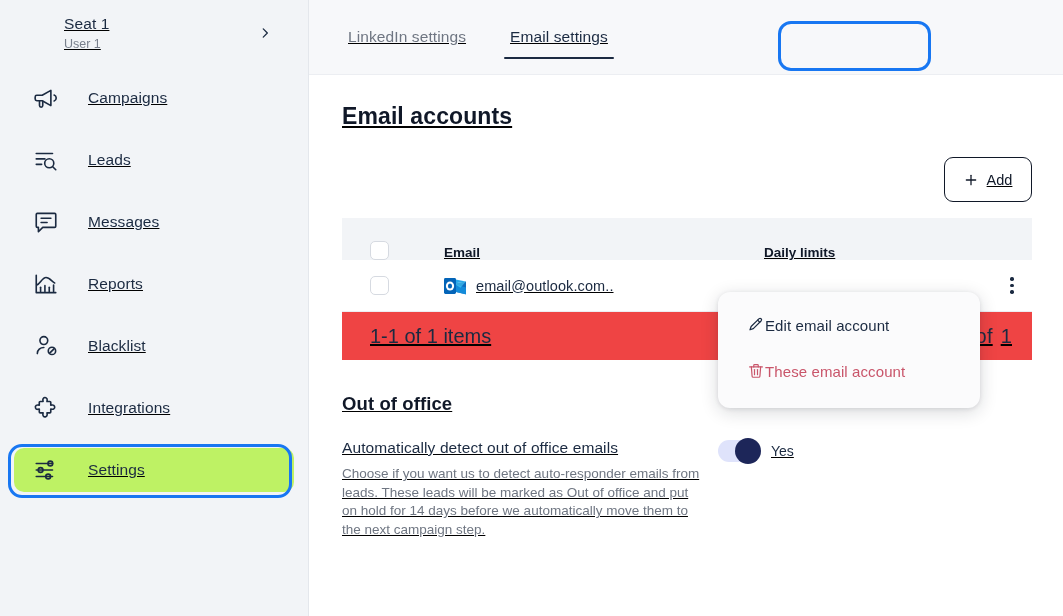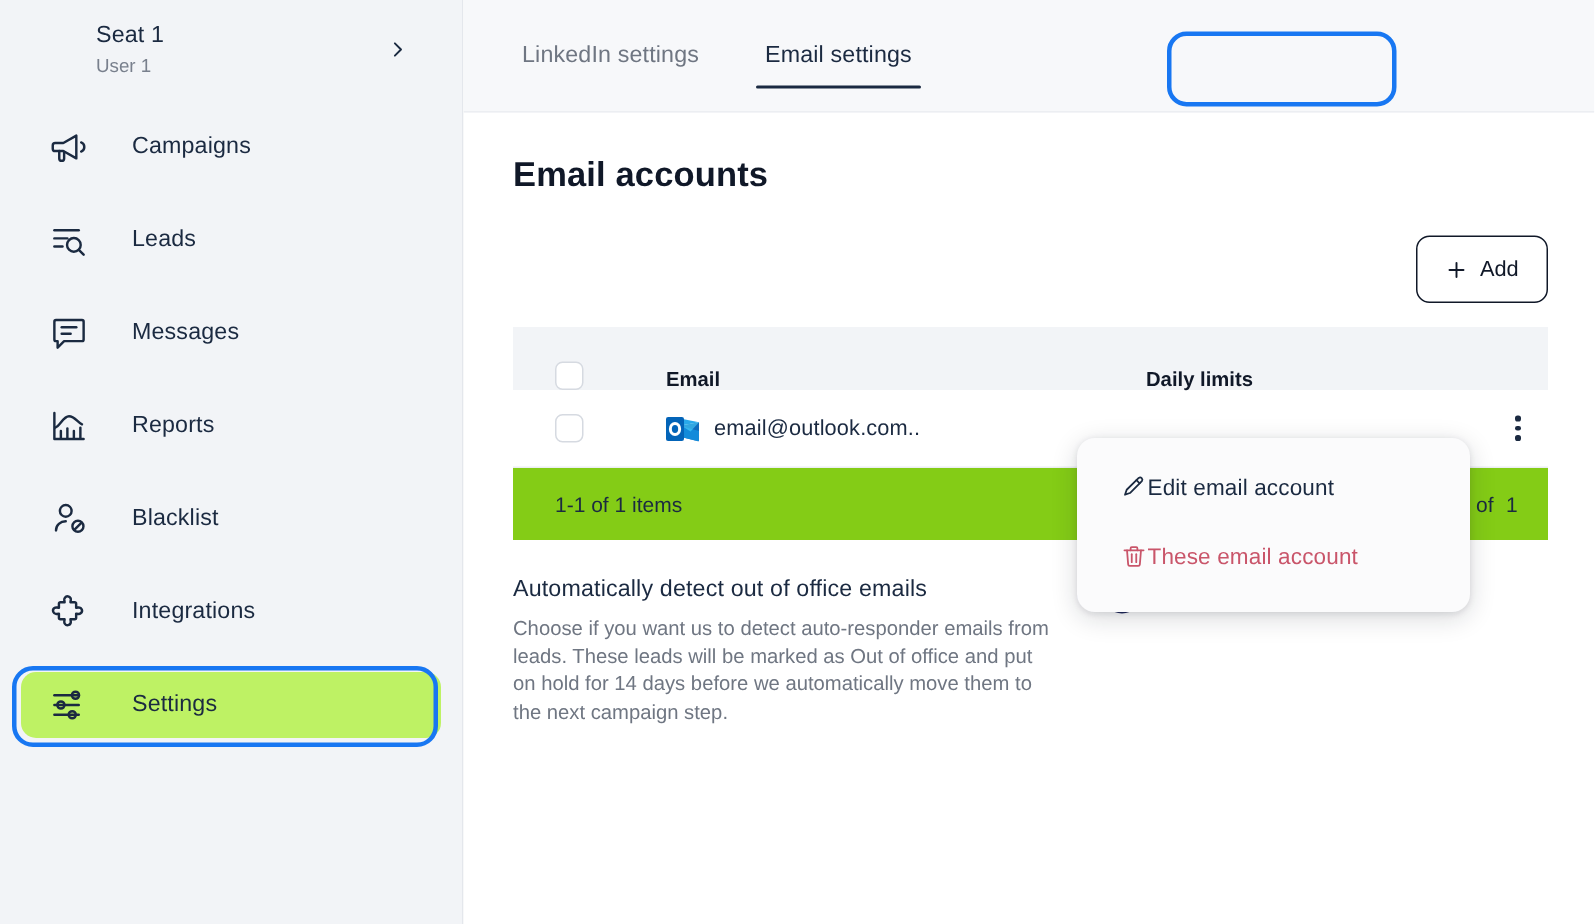--- a/index.html
+++ b/index.html
@@ -2,21 +2,21 @@
 <html><head>
 <meta charset="utf-8">
 <style>
   * { box-sizing: border-box; margin: 0; padding: 0; }
   html, body {
     width: 1063px; height: 616px;
     font-family: "Liberation Sans", sans-serif;
     background: #ffffff;
     overflow: hidden;
   }
-  .app { position: relative; width: 1063px; height: 616px; display: flex; }
+  .app { position: relative; width: 1063px; height: 616px; display: flex; text-decoration: underline; }
 
   
   .sidebar {
     width: 309px; height: 616px;
     background: #f2f4f7;
     border-right: 1px solid #e4e7ec;
     position: relative;
     flex: 0 0 309px;
   }
   .seat-header {
@@ -188,25 +188,25 @@
     width: 22px; height: 20px;
     position: relative;
     flex: 0 0 22px;
     margin-right: 10px;
   }
   .email-text { letter-spacing: .1px; }
   .kebab { display: flex; flex-direction: column; gap: 3px; cursor: pointer; padding: 4px; }
   .kebab i { width: 3.4px; height: 3.4px; border-radius: 50%; background: #1b2a41; display: block; }
 
   .tfoot {
-    background: #84cc16;
+    background: #ef4444;
     height: 48px;
     display: flex; align-items: center; justify-content: space-between;
     padding: 0 20px 0 28px;
-    font-size: 14px;
+    font-size: 20px;
     color: #1b2a41;
   }
   .pager { display: flex; align-items: center; gap: 8px; letter-spacing: .2px; }
 
   
   .oo-title {
     font-size: 18.5px; color: #101828; font-weight: bold;
     margin-top: 33px; letter-spacing: .1px;
   }
   .oo-row {
@@ -444,20 +444,21 @@
           <div>1-1 of 1 items</div>
           <div class="pager">
             <span>Page</span>
             <span>1</span>
             <span>of</span>
             <span>1</span>
           </div>
         </div>
       </div>
 
+      <h2 class="oo-title">Out of office</h2>
 
       <div class="oo-row">
         <div class="oo-left">
           <div class="oo-label">Automatically detect out of office emails</div>
           <div class="oo-desc">Choose if you want us to detect auto-responder emails from leads. These leads will be marked as Out of office and put on hold for 14 days before we automatically move them to the next campaign step.</div>
         </div>
         <div class="toggle-wrap">
           <div class="toggle">
             <span class="knob"></span>
           </div>

